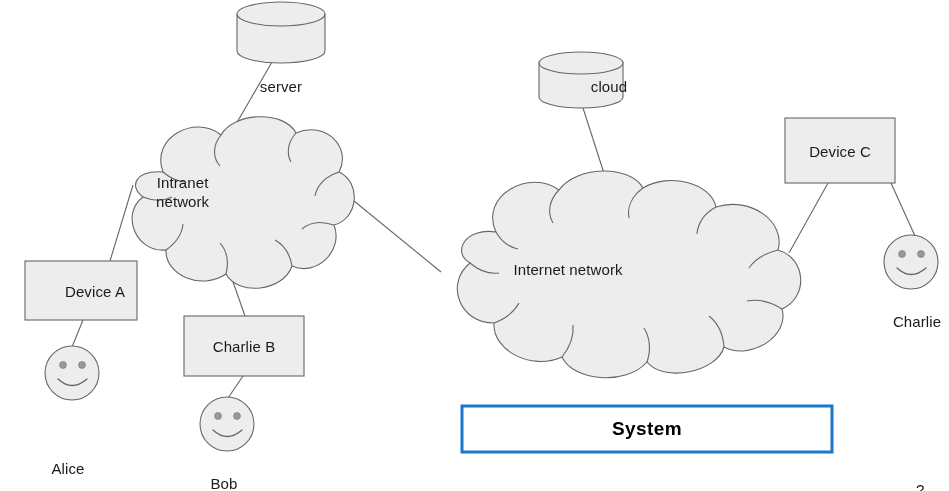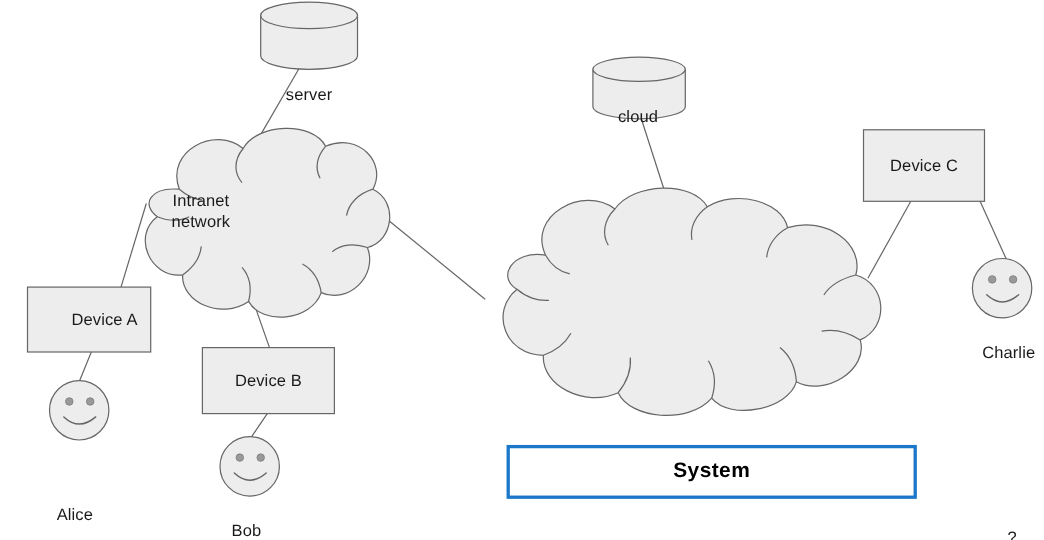--- a/index.html
+++ b/index.html
@@ -227,29 +227,30 @@
       <circle class="actor-eye" cx="921" cy="254" r="3.4"></circle>
       <path class="actor-mouth" d="M 897 268 Q 911 281, 926 268"></path>
     </g>
 
     <rect class="system-box" x="462" y="406" width="370" height="46"></rect>
 
   </svg>
 
   <div class="lbl lbl-center" style="left:281px; top:42px;margin-top:44px;">server</div>
 
-  <div class="lbl lbl-center" style="left:580px; top:86px;margin-top:20px;">cloud</div>
+  <div class="lbl lbl-center" style="left:609px; top:86px;">cloud</div>
 
   <div class="lbl lbl-left lbl-multiline" style="left:156px; top:192px;">Intranet
 network</div>
 
+  <div class="lbl lbl-center" style="left:568px; top:269px;">Internet network</div>
 
   <div class="lbl lbl-center" style="left:95px; top:291px;">Device A</div>
 
-  <div class="lbl lbl-center" style="left:244px; top:346px;">Device B</div>
+  <div class="lbl lbl-center" style="left:244px; top:346px;">Charlie B</div>
 
   <div class="lbl lbl-center" style="left:840px; top:151px;">Device C</div>
 
   <div class="lbl lbl-center" style="left:68px; top:432px;margin-top:36px;">Alice</div>
 
   <div class="lbl lbl-center" style="left:224px; top:483px;">Bob</div>
 
   <div class="lbl lbl-center" style="left:917px; top:321px;">Charlie</div>
 
   <div class="system-label" style="left:647px; top:429px;">System</div>

